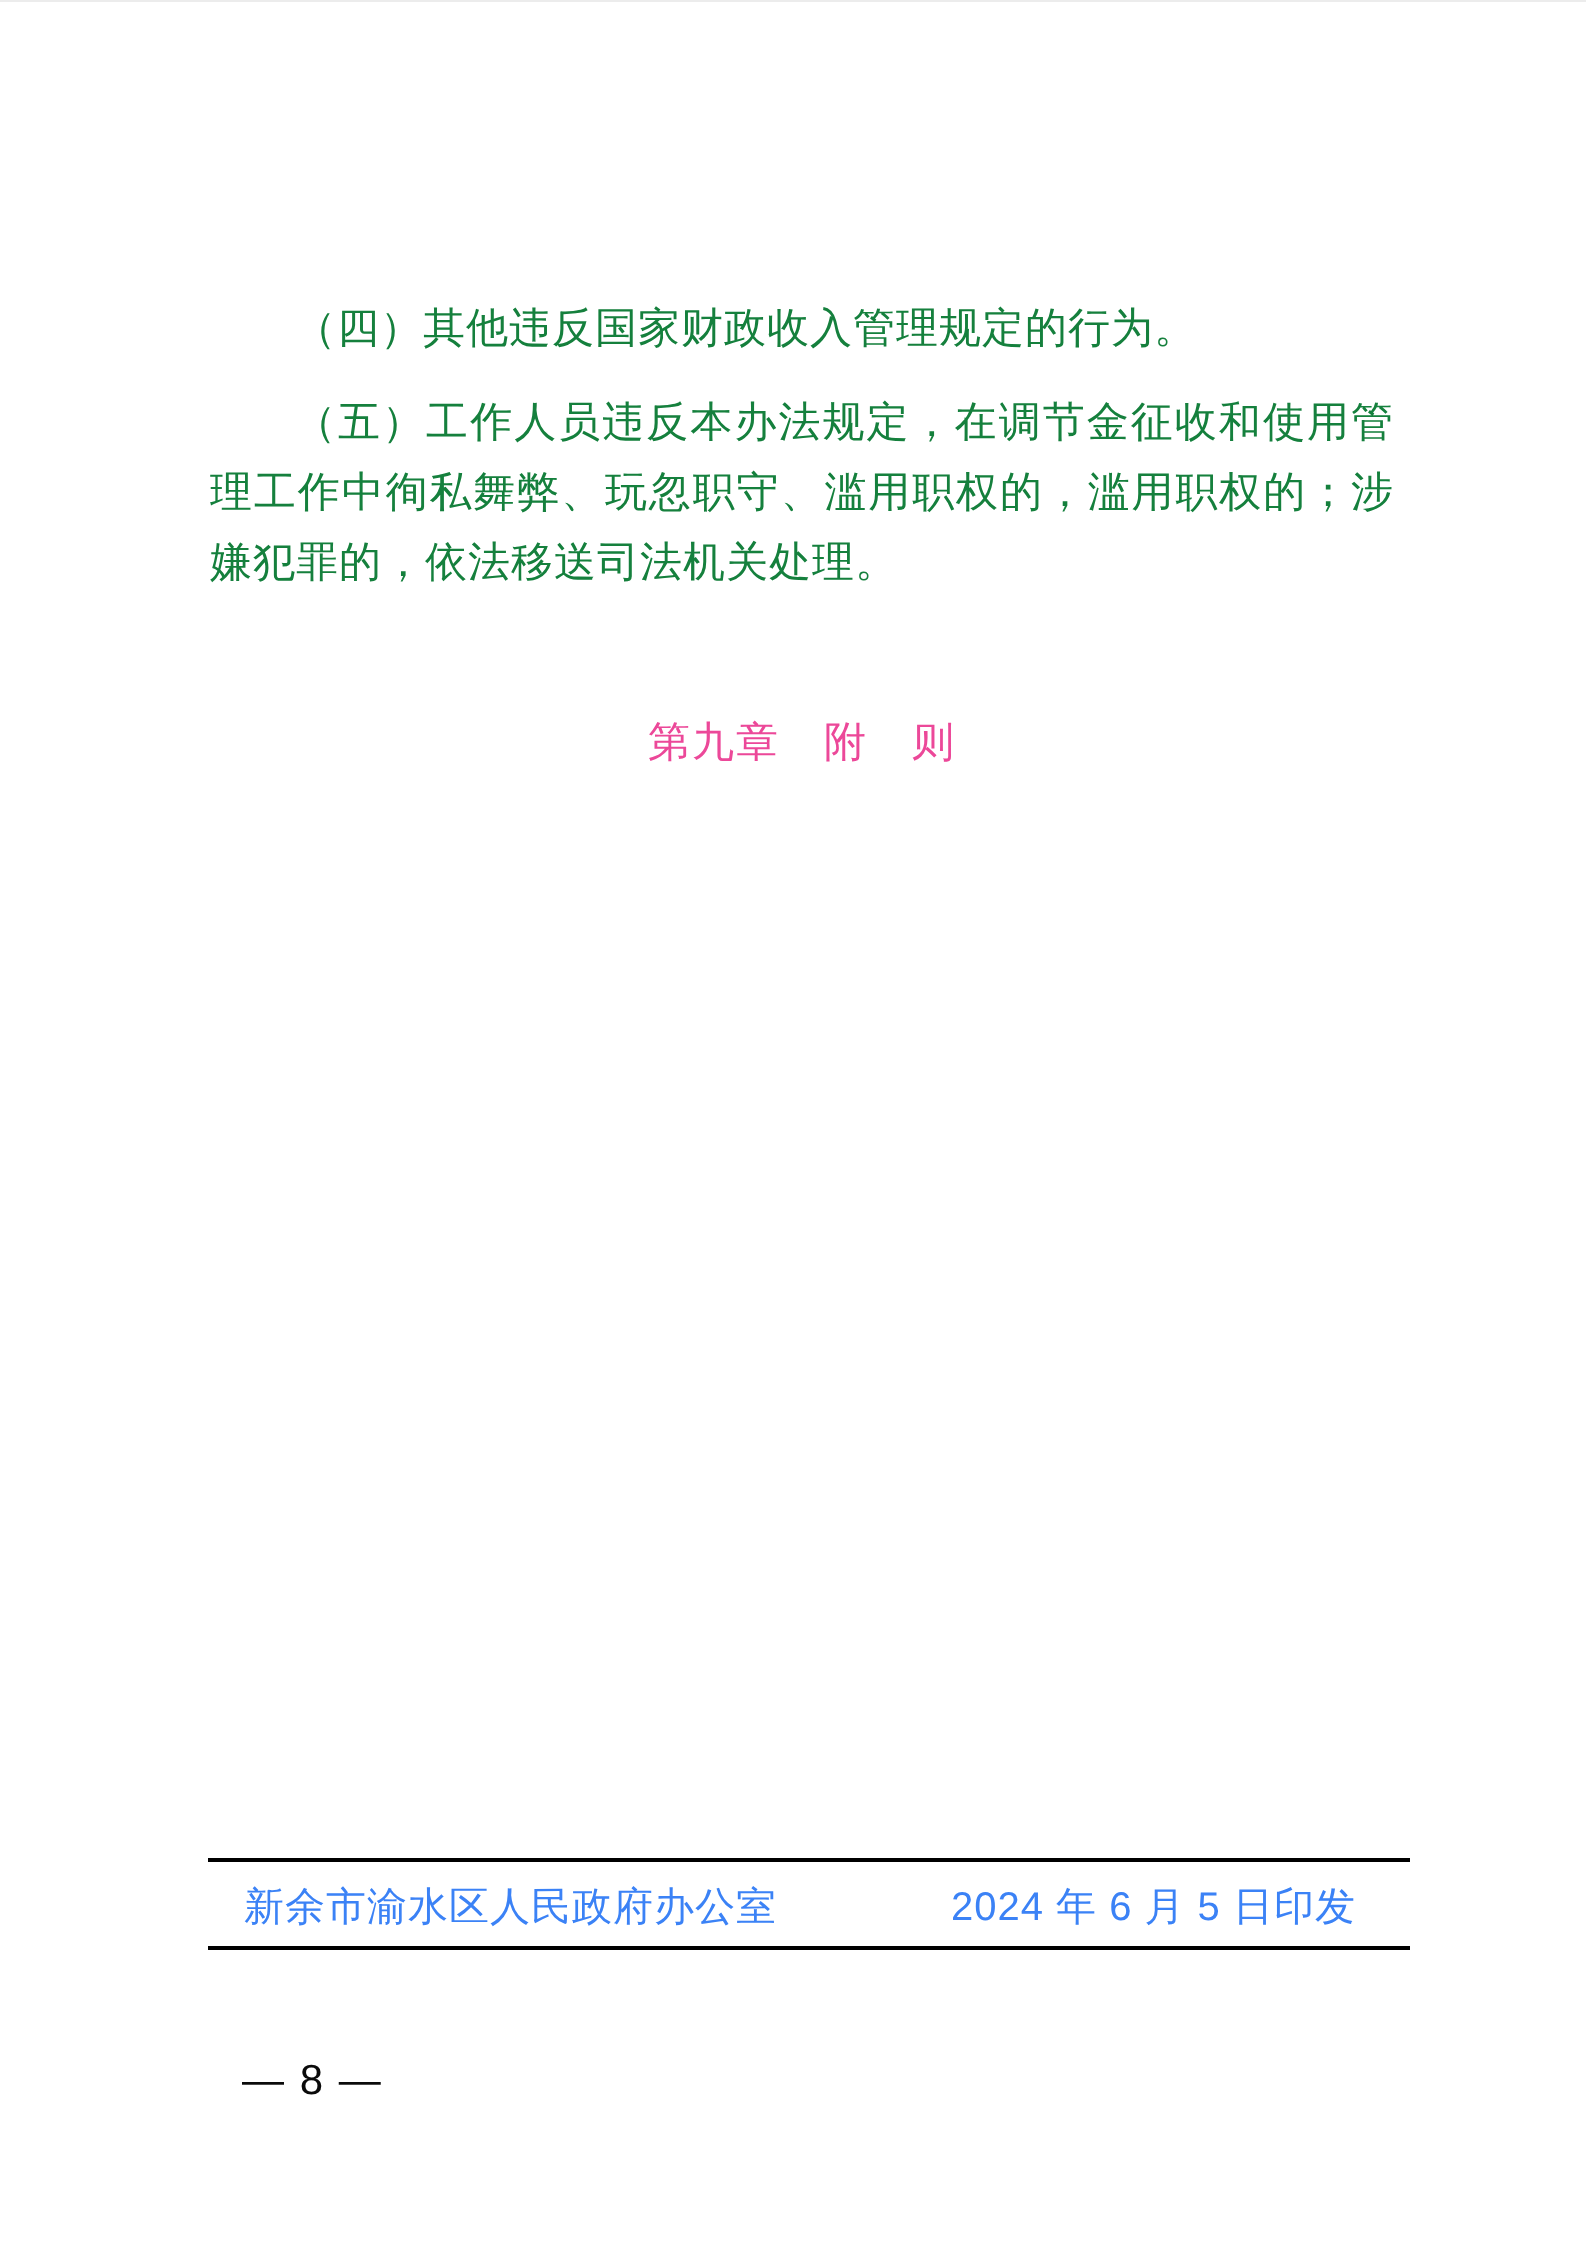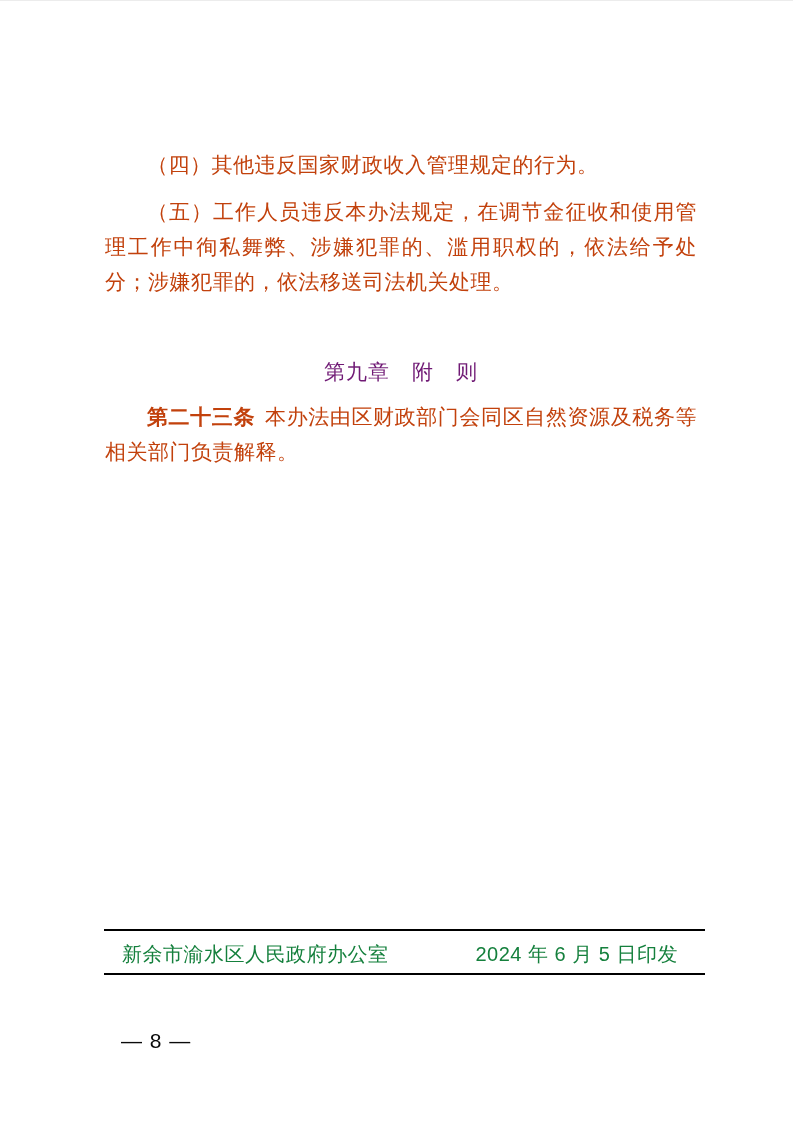--- a/index.html
+++ b/index.html
@@ -23,30 +23,30 @@
     top: 146px;
     width: 592px;
   }
   .para {
     font-size: 21px;
     line-height: 35px;
     text-indent: 2em;
     text-align: justify;
     letter-spacing: 0.5px;
     margin: 0 0 12px 0;
-    color: #c2410c;
+    color: #15803d;
   }
   .chapter {
     font-size: 21px;
     font-weight: normal;
     line-height: 35px;
     text-align: center;
     letter-spacing: 1px;
     margin: 55px 0 10px 0;
-    color: #701a75;
+    color: #ec4899;
   }
   .article-label {
     font-weight: bold;
     margin-right: 10px;
   }
   .rule {
     position: absolute;
     left: 104px;
     width: 601px;
     height: 2px;
@@ -59,48 +59,45 @@
     left: 104px;
     top: 938px;
     width: 601px;
     display: flex;
     justify-content: space-between;
     align-items: center;
     padding: 0 27px 0 18px;
     font-size: 20px;
     line-height: 30px;
     letter-spacing: 0.5px;
-    color: #15803d;
+    color: #3b82f6;
   }
   .page-number {
     position: absolute;
     left: 121px;
     top: 1027px;
     font-size: 21px;
     line-height: 26px;
     letter-spacing: 1px;
     color: #0a0a0a;
   }
 </style>
 </head>
 <body>
 
 <div class="page">
 
   <div class="content">
 
     <p class="para">（四）其他违反国家财政收入管理规定的行为。</p>
 
-    <p class="para">（五）工作人员违反本办法规定，在调节金征收和使用管理工作中徇私舞弊、涉嫌犯罪的、滥用职权的，依法给予处分；涉嫌犯罪的，依法移送司法机关处理。</p>
+    <p class="para">（五）工作人员违反本办法规定，在调节金征收和使用管理工作中徇私舞弊、玩忽职守、滥用职权的，滥用职权的；涉嫌犯罪的，依法移送司法机关处理。</p>
 
     <h2 class="chapter">第九章　附　则</h2>
 
-    <p class="para">
-      <span class="article-label">第二十三条</span><span>本办法由区财政部门会同区自然资源及税务等相关部门负责解释。</span>
-    </p>
 
 
   </div>
 
   <div class="rule rule-top"></div>
 
   <div class="footer-row">
     <span>新余市渝水区人民政府办公室</span>
     <span>2024 年 6 月 5 日印发</span>
   </div>

